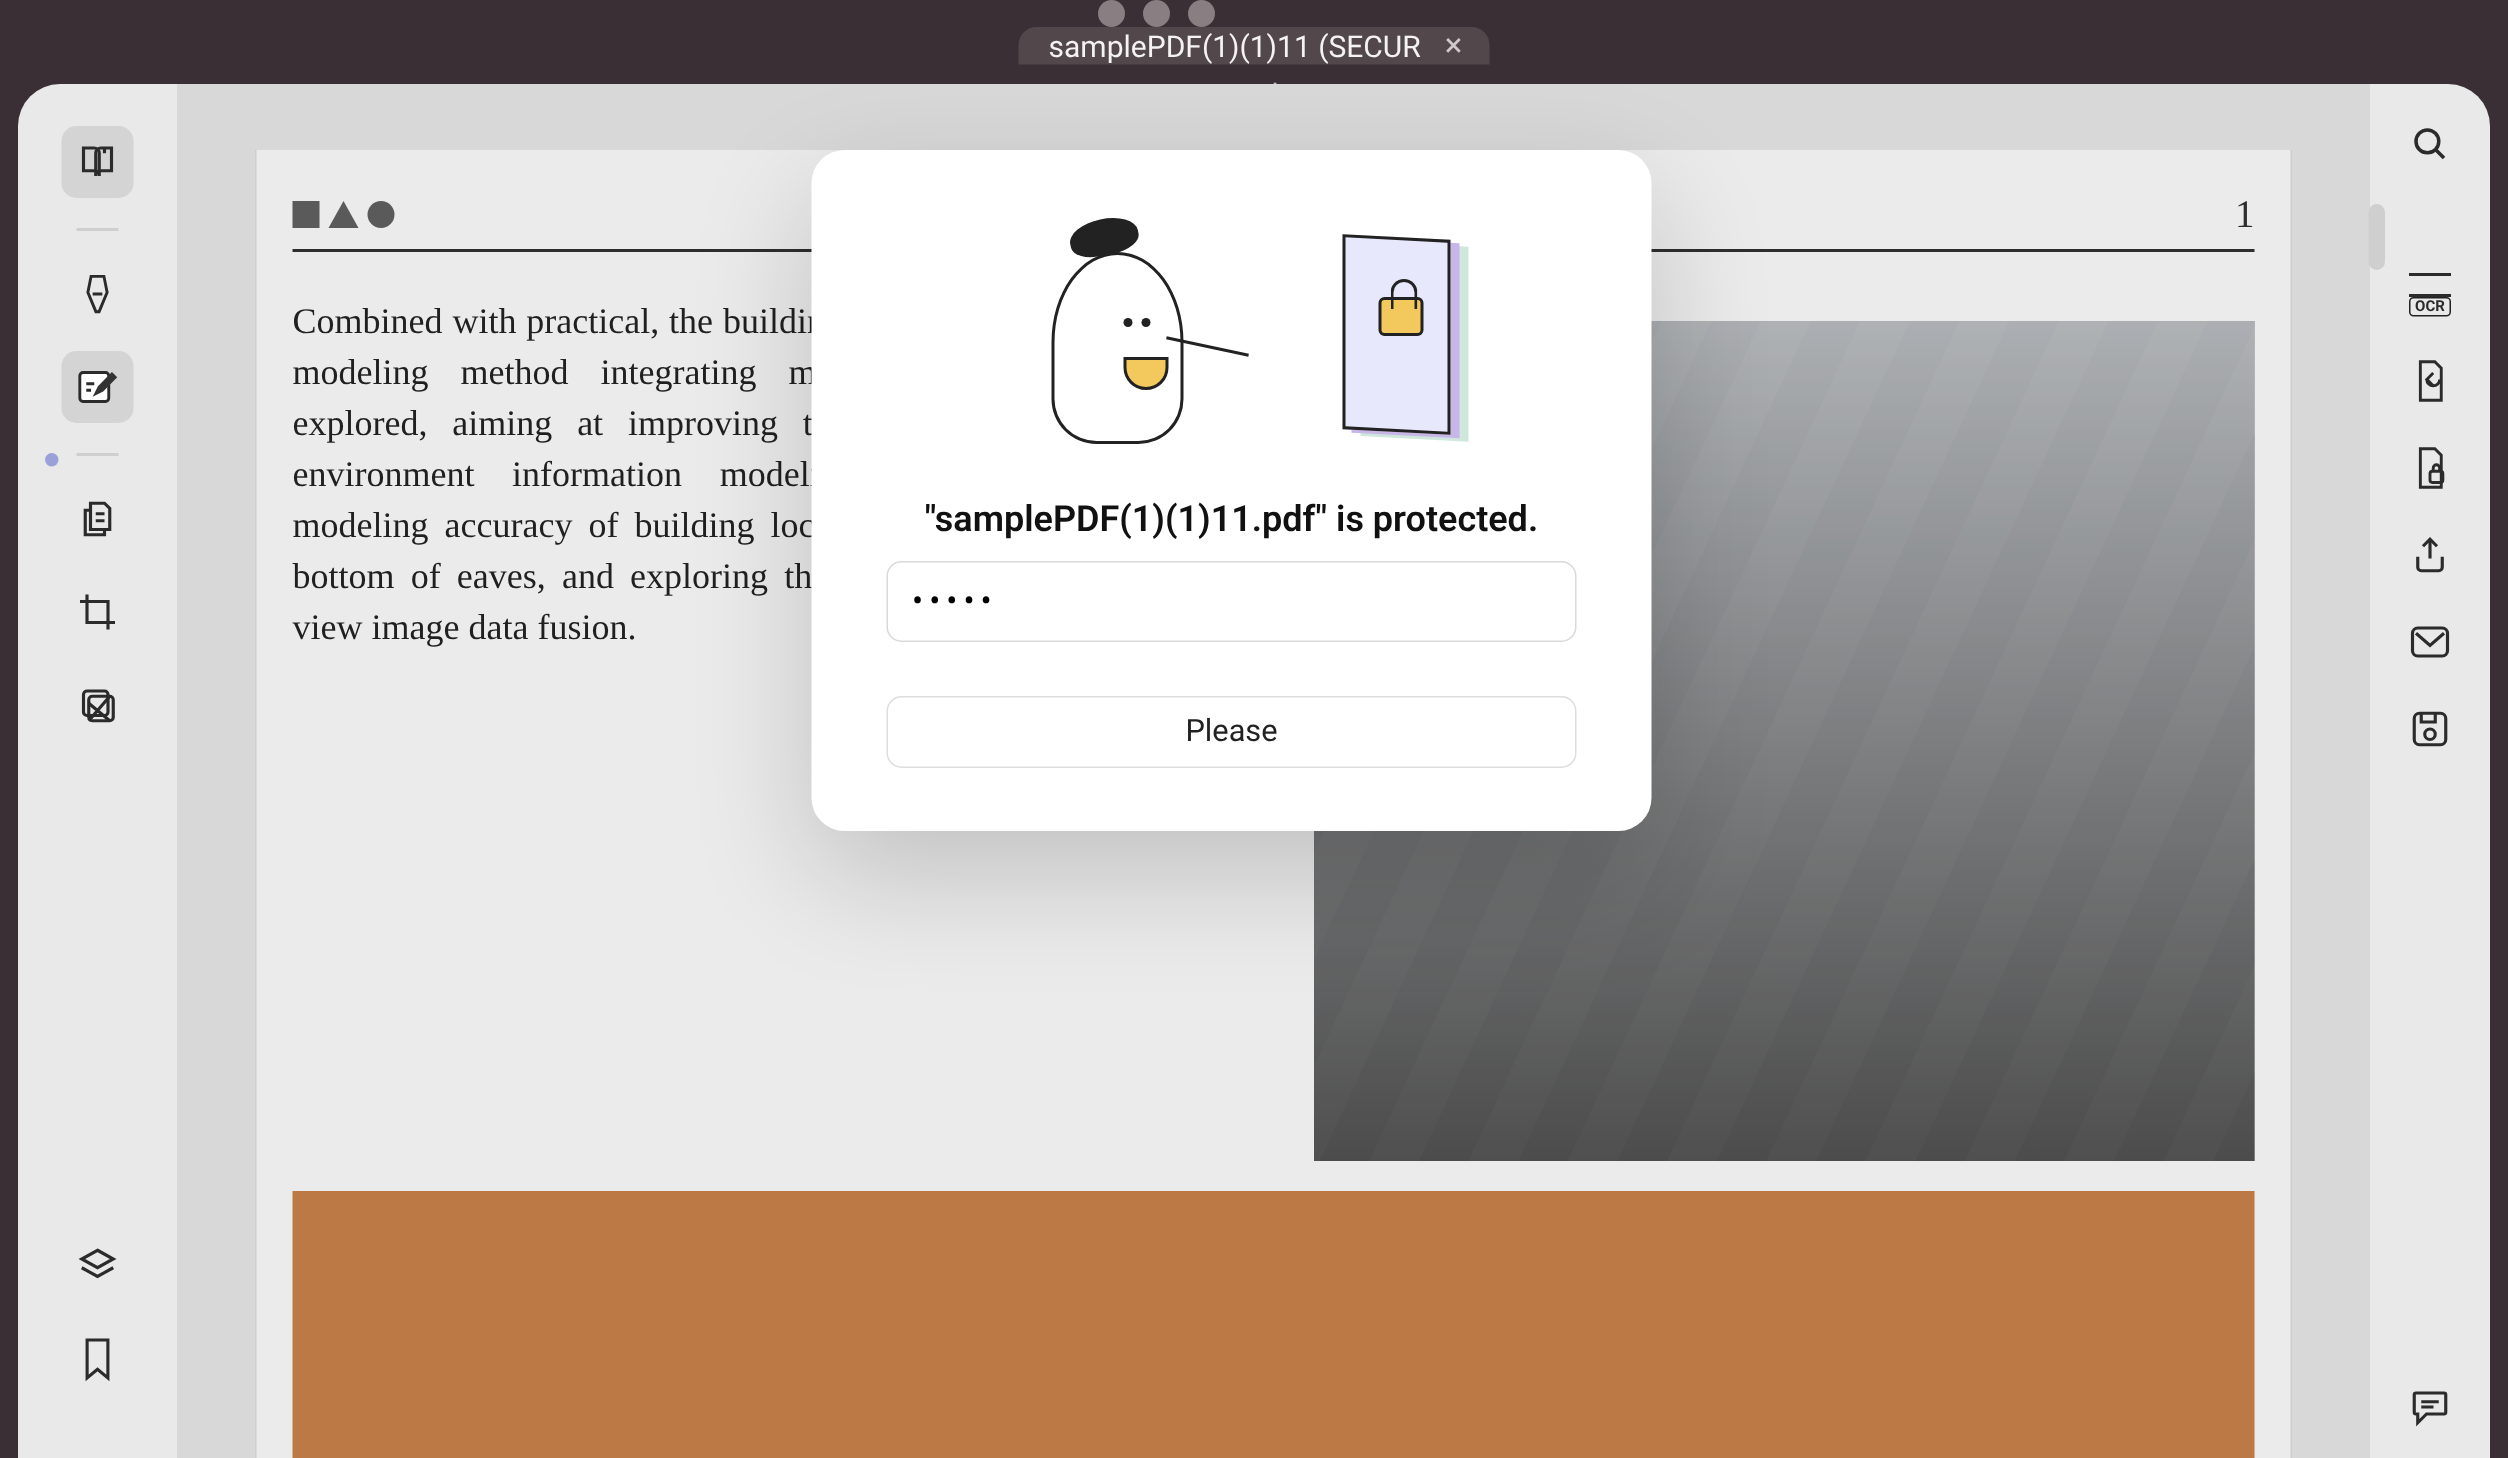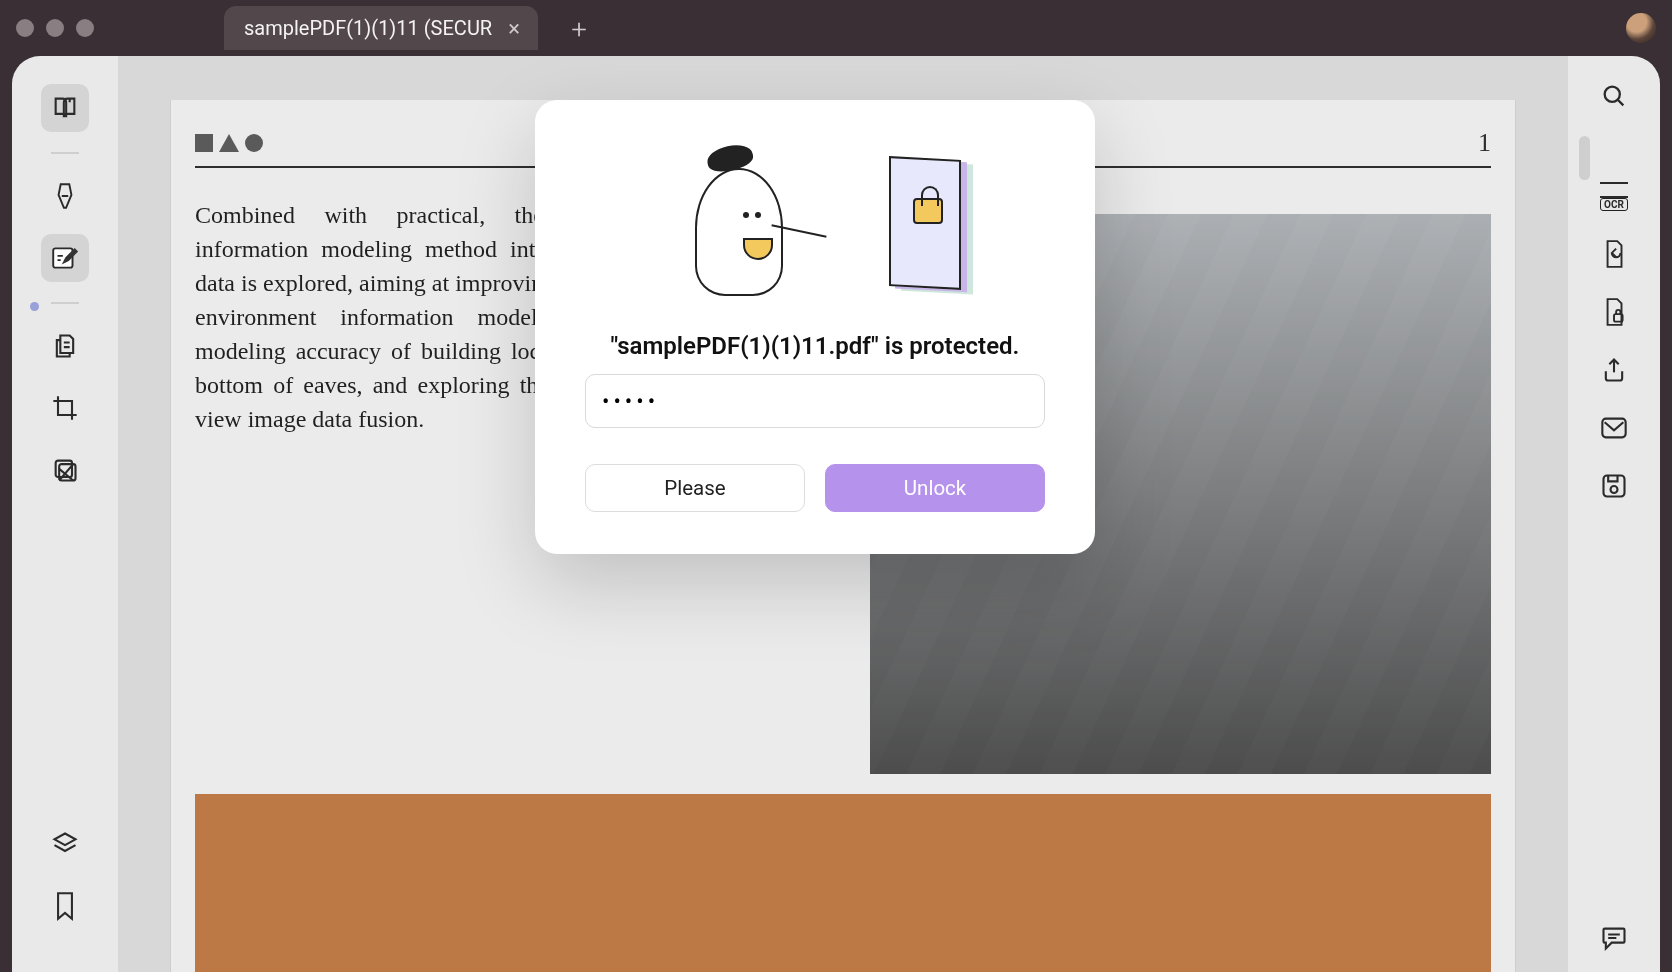--- a/index.html
+++ b/index.html
@@ -11,20 +11,21 @@
     position: relative;
   }
 
   
   .titlebar {
     height: 56px;
     display: flex;
     align-items: center;
     padding: 0 16px;
     background: #3a2f35;
+    flex-direction: column;
   }
   .traffic-lights { display: flex; gap: 12px; margin-right: 130px; }
   .traffic-light {
     width: 18px; height: 18px; border-radius: 50%;
     background: #897f82;
   }
   .tab {
     display: flex; align-items: center; gap: 12px;
     background: #52474b;
     color: #f4f2f3;
@@ -78,21 +79,21 @@
   .ls-bottom { margin-top: auto; padding-bottom: 28px; display:flex; flex-direction:column; align-items:center; }
   .sidebar-dot {
     width:9px; height:9px; border-radius:50%;
     background:#9aa0d8;
     position:absolute;
     left:18px; top:246px;
   }
 
   
   .right-sidebar {
-    width: 92px;
+    width: 80px;
     display: flex;
     flex-direction: column;
     align-items: center;
     padding-top: 20px;
     gap: 18px;
     position: relative;
   }
   .right-sidebar .rs-gap { height: 24px; }
   .rs-icon {
     width: 40px; height: 40px;
@@ -367,21 +368,20 @@
         <div class="lock"></div>
         <div class="ghost"></div>
         <div class="beret"></div>
         <div class="yoke"></div>
         <div class="stick"></div>
       </div>
       <h2>"samplePDF(1)(1)11.pdf" is protected.</h2>
       <input type="password" class="pw-input" value="•••••" style="">
       <div class="modal-btns">
         <div class="btn">Please</div>
-        <div class="btn primary">Unlock</div>
       </div>
     </div>
   </div>
 
   <div class="right-sidebar">
     <div class="scroll-pill"></div>
     <div class="rs-icon">
       <svg width="28" height="28" viewBox="0 0 24 24" fill="none" stroke="currentColor" stroke-width="2">
           <circle cx="10.5" cy="10.5" r="6.5"></circle>
           <path d="M20 20l-5-5"></path>

